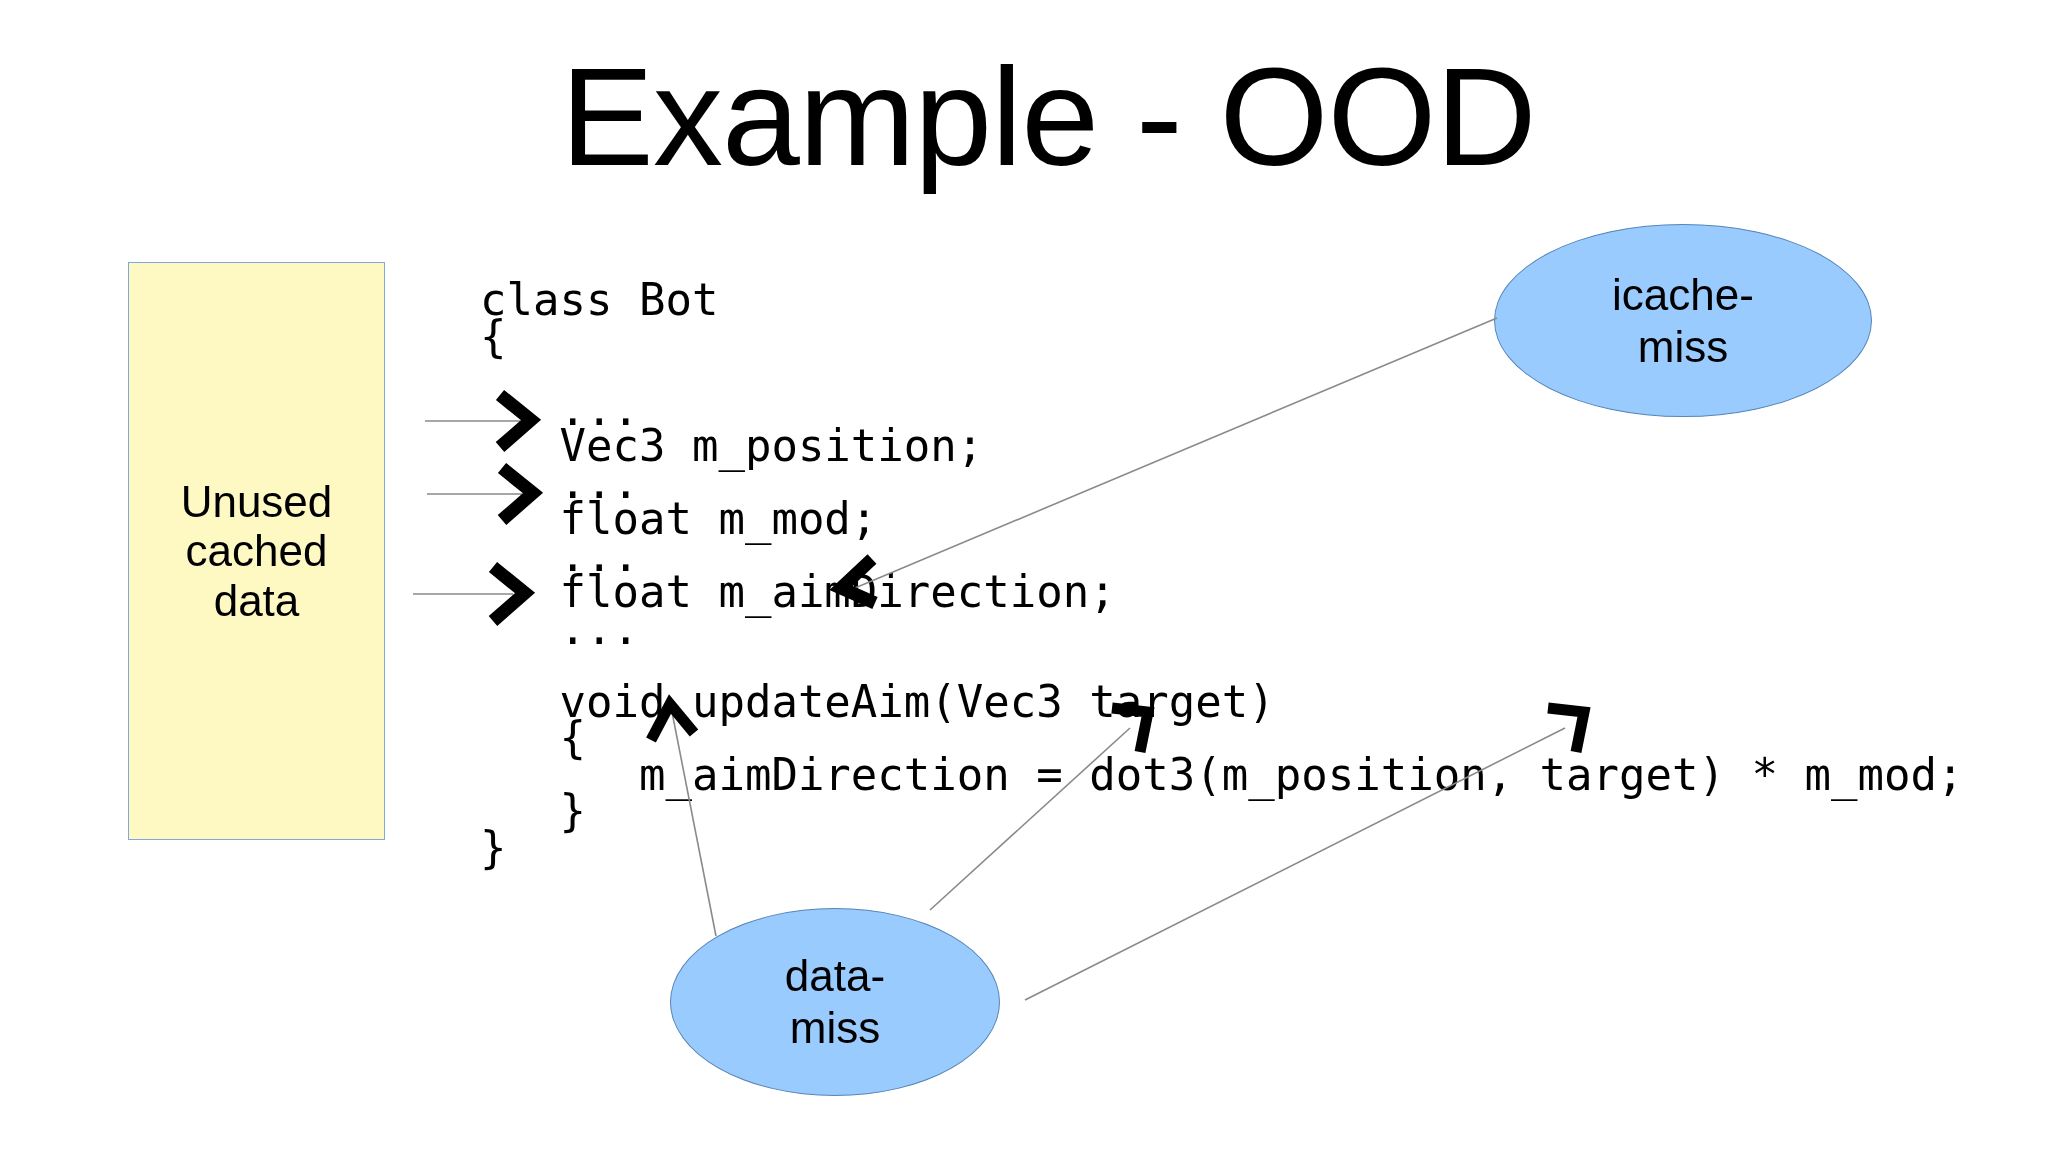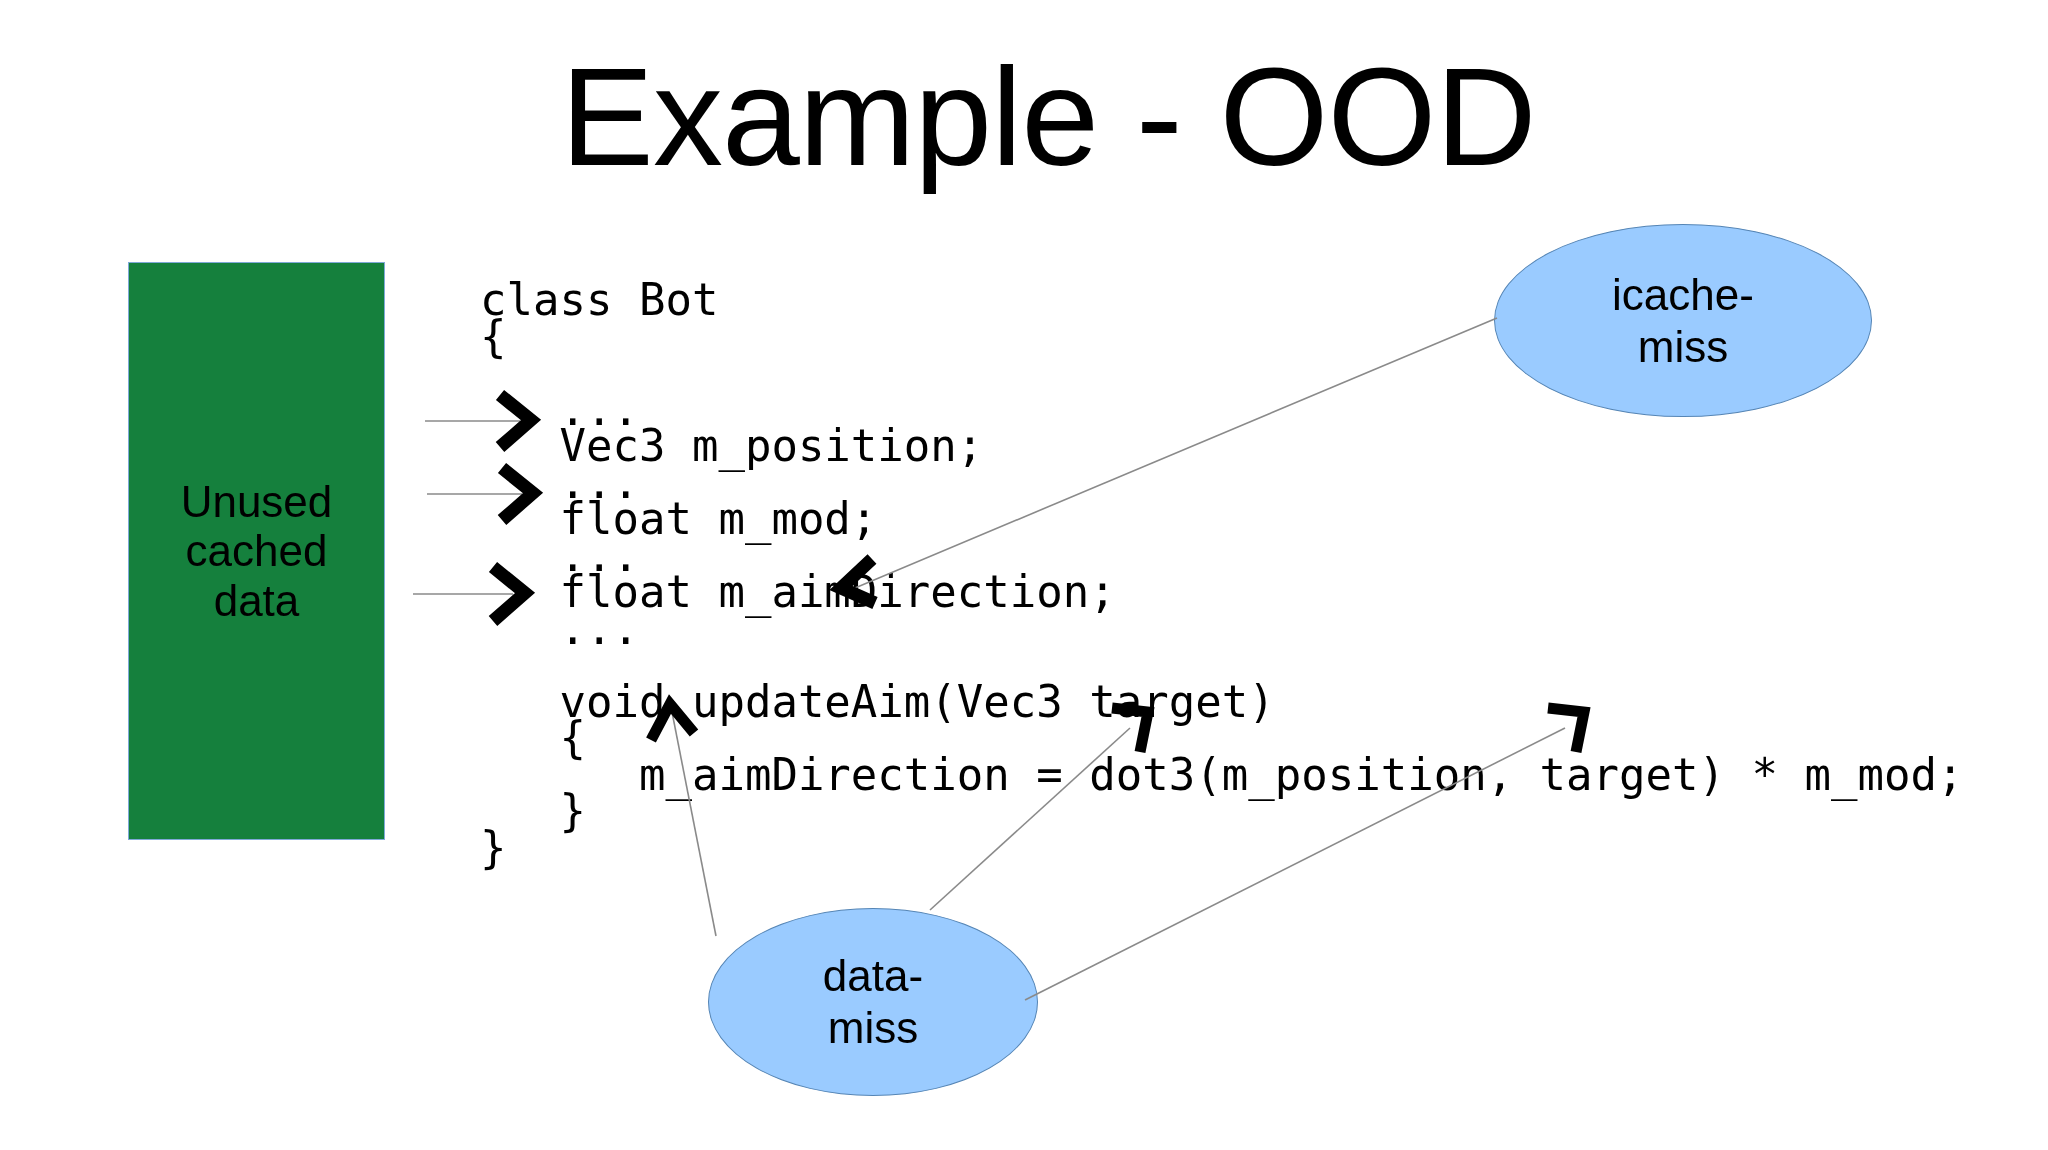--- a/index.html
+++ b/index.html
@@ -33,21 +33,21 @@
     margin-left: 24px;
   }
 
   
   #unused-box {
     position: absolute;
     left: 128px;
     top: 262px;
     width: 257px;
     height: 578px;
-    background: #15803d;
+    background: #fef9c3;
     border: 1px solid #7FA9D8;
     box-sizing: border-box;
     padding-left: 40px;
   }
   #unused-box-label {
     position: absolute;
     left: 0;
     top: 50%;
     transform: translateY(-50%);
     width: 100%;
@@ -80,21 +80,21 @@
     text-align: center;
     white-space: pre-line;
   }
   #icache-miss-bubble {
     left: 1494px;
     top: 224px;
     width: 378px;
     height: 193px;
   }
   #data-miss-bubble {
-    left: 708px;
+    left: 670px;
     top: 908px;
     width: 330px;
     height: 188px;
   }
 
   
   #code-block {
     position: absolute;
     left: 480px;
     top: 238px;

